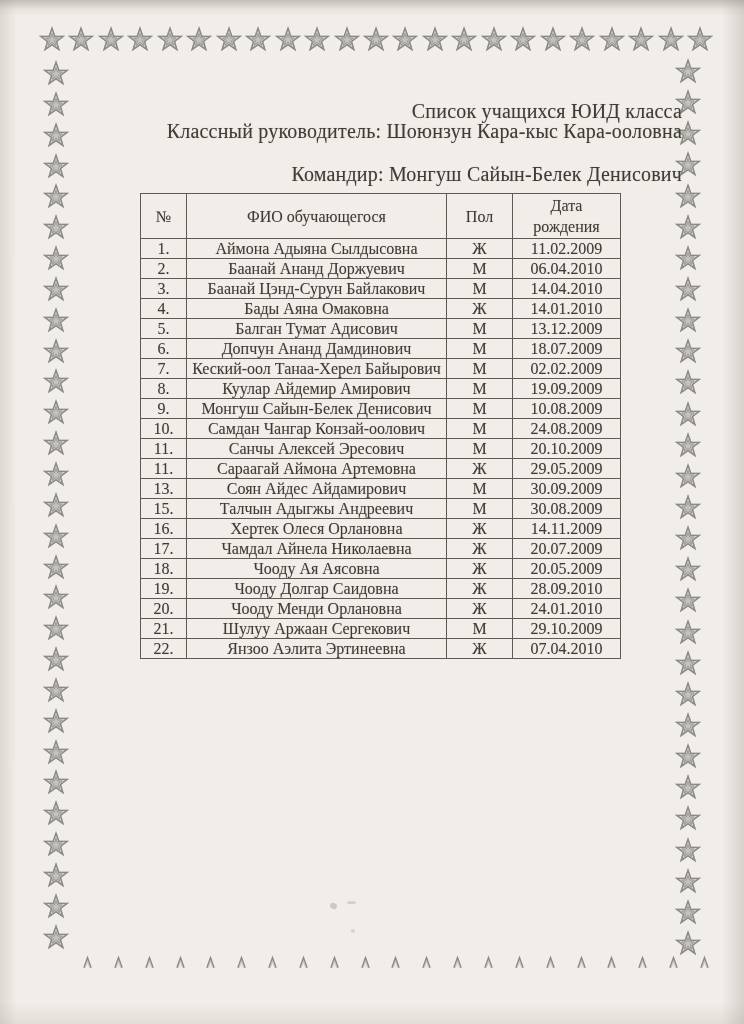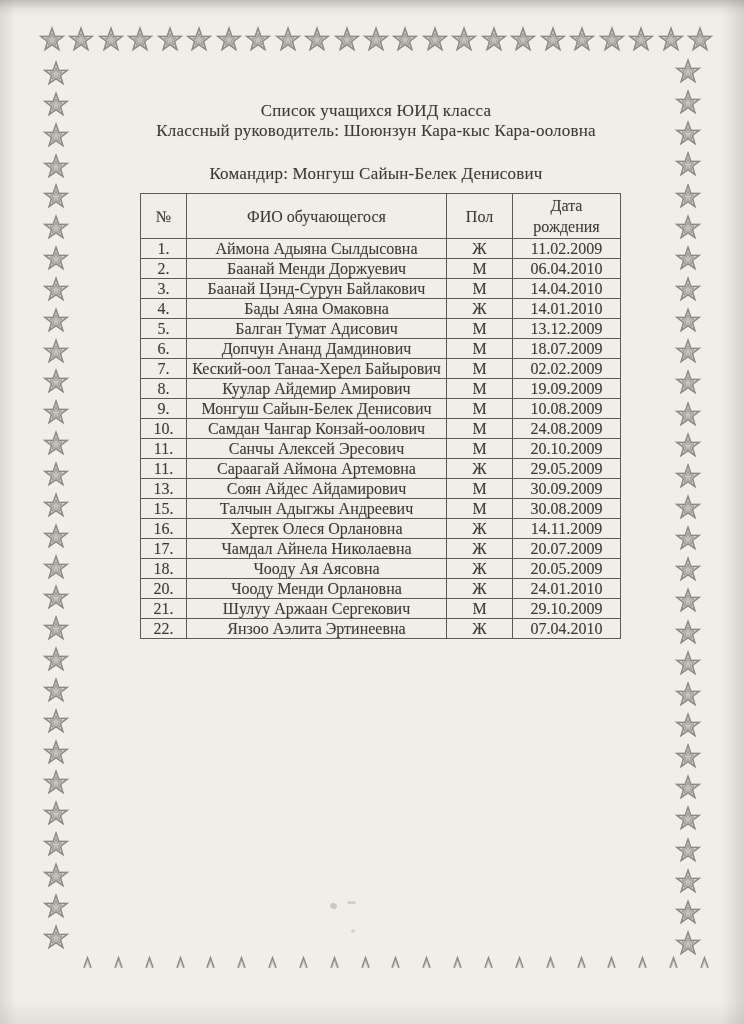--- a/index.html
+++ b/index.html
@@ -22,22 +22,22 @@
   .border-left{ position:absolute; top:60px; left:42px; width:28px; height:892px;
     display:flex; flex-direction:column; justify-content:space-between; }
   .border-right{ position:absolute; top:58px; left:674px; width:28px; height:900px;
     display:flex; flex-direction:column; justify-content:space-between; }
   .border-bottom{ position:absolute; top:953px; left:80px; width:632px; height:17px;
     display:flex; justify-content:space-between; align-items:flex-end; }
   .star{ width:28px; height:28px; display:block; }
   .star svg{ display:block; filter:drop-shadow(0.7px 0.9px 0.5px rgba(110,106,100,.45)); }
   .caret{ width:15px; height:15px; display:block; }
   
-  .doc-line{ position:absolute; left:70px; width:612px; text-align:center;
-    font-size:17px; line-height:22px; letter-spacing:.2px;
+  .doc-line{ position:absolute; left:70px; width:612px; text-align:right;
+    font-size:20px; line-height:22px; letter-spacing:.2px;
     text-shadow:0 0 1px rgba(63,59,53,.30); }
   .doc-line.l1{ top:100px; }
   .doc-line.l2{ top:120px; }
   .doc-line.l3{ top:163px; }
   
   table.students{
     position:absolute; top:193px; left:140px; width:480px;
     border-collapse:collapse; table-layout:fixed;
     font-size:16px; color:#3f3b35;
     text-shadow:0 0 1px rgba(63,59,53,.28);
@@ -816,21 +816,21 @@
 
         <tr>
           <td class="c-num">1.</td>
           <td class="c-name">Аймона Адыяна Сылдысовна</td>
           <td class="c-gender">Ж</td>
           <td class="c-birth">11.02.2009</td>
         </tr>
 
         <tr>
           <td class="c-num">2.</td>
-          <td class="c-name">Баанай Менди Доржуевич</td>
+          <td class="c-name">Баанай Ананд Доржуевич</td>
           <td class="c-gender">М</td>
           <td class="c-birth">06.04.2010</td>
         </tr>
 
         <tr>
           <td class="c-num">3.</td>
           <td class="c-name">Баанай Цэнд-Сурун Байлакович</td>
           <td class="c-gender">М</td>
           <td class="c-birth">14.04.2010</td>
         </tr>
@@ -927,20 +927,26 @@
           <td class="c-birth">20.07.2009</td>
         </tr>
 
         <tr>
           <td class="c-num">18.</td>
           <td class="c-name">Чооду Ая Аясовна</td>
           <td class="c-gender">Ж</td>
           <td class="c-birth">20.05.2009</td>
         </tr>
 
+        <tr>
+          <td class="c-num">19.</td>
+          <td class="c-name">Чооду Долгар Саидовна</td>
+          <td class="c-gender">Ж</td>
+          <td class="c-birth">28.09.2010</td>
+        </tr>
 
         <tr>
           <td class="c-num">20.</td>
           <td class="c-name">Чооду Менди Орлановна</td>
           <td class="c-gender">Ж</td>
           <td class="c-birth">24.01.2010</td>
         </tr>
 
         <tr>
           <td class="c-num">21.</td>

